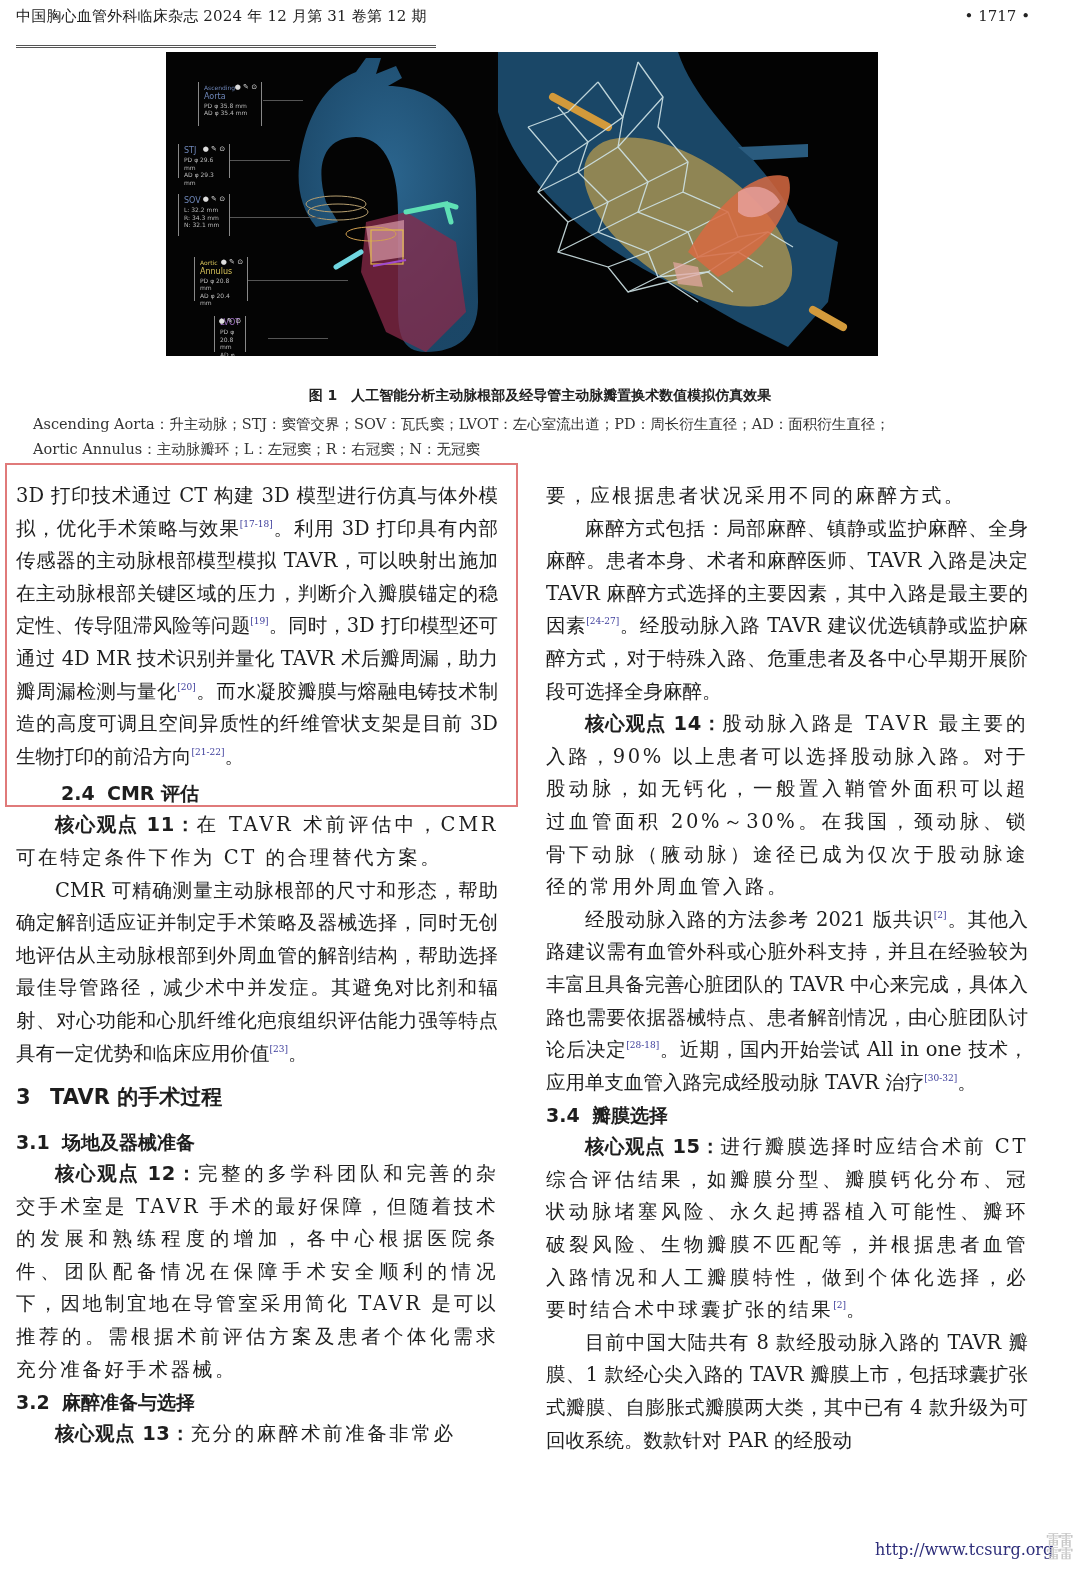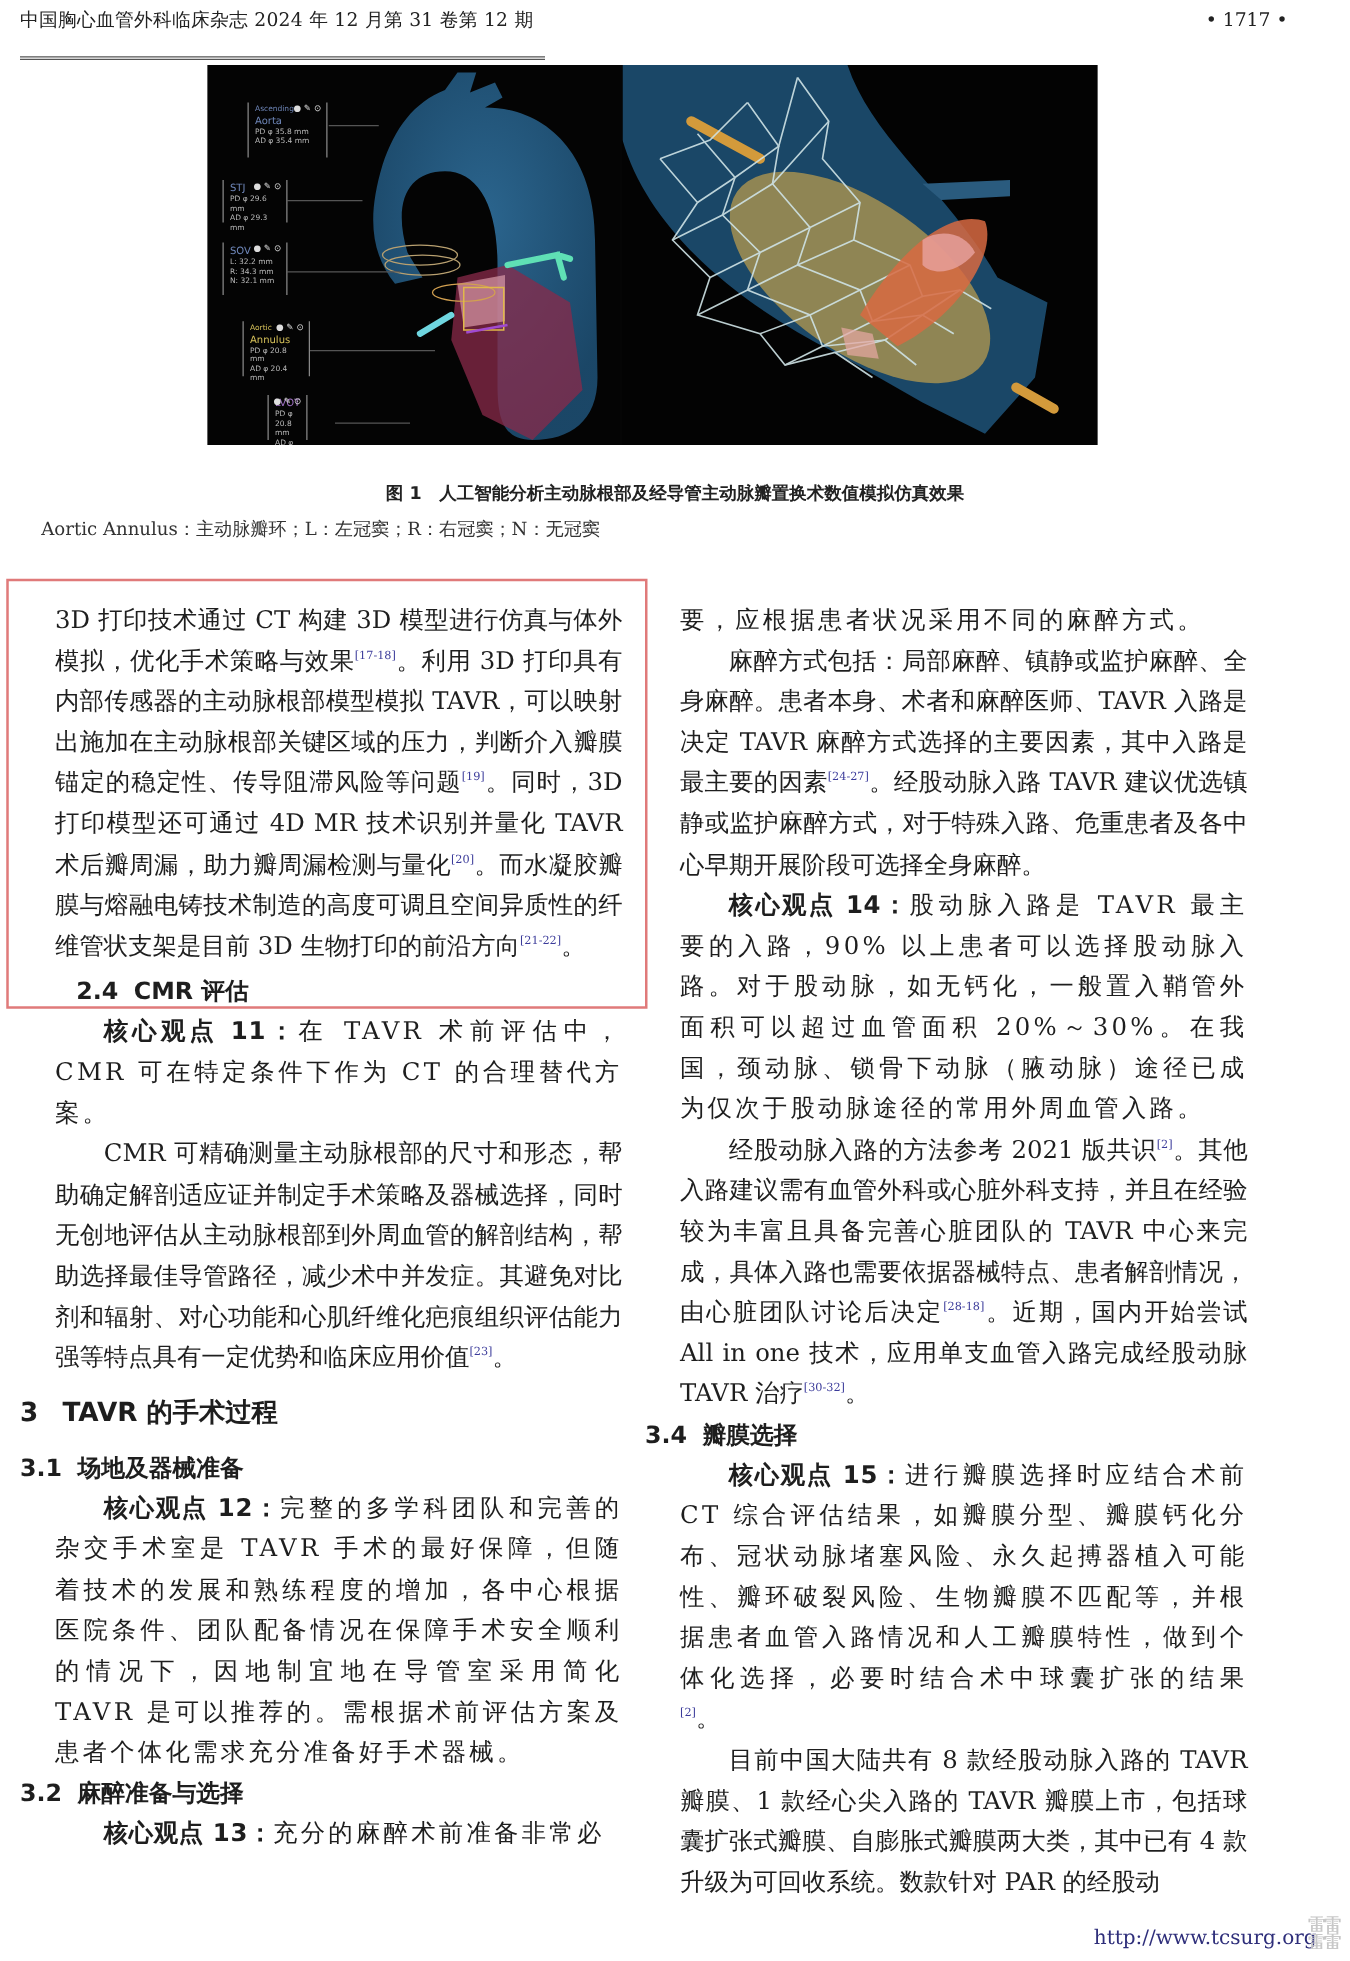--- a/index.html
+++ b/index.html
@@ -20,22 +20,22 @@
   .leader { position: absolute; height: 1px; background: #555; }
 
   .caption { position: absolute; left: 0; top: 384px; width: 1080px; text-align: center; font-family: "DejaVu Sans", sans-serif; font-weight: bold; font-size: 14px; line-height: 22px; color: #222; }
   .caption .fig-no { margin-right: 14px; }
   .legend { position: absolute; left: 33px; top: 412px; width: 1010px; font-size: 14.5px; line-height: 25px; color: #333; }
 
   .highlight-box { position: absolute; left: 5px; top: 463px; width: 513px; height: 344px; border: 2px solid #e07a7a; }
 
   .col { position: absolute; font-size: 19.5px; line-height: 32.6px; color: #1e1e1e; text-align: justify; }
   .col-left { left: 16px; width: 482px; }
-  .col-right { left: 516px; width: 482px; }
-  .para { text-indent: 2em; margin-left: 28px; }
+  .col-right { left: 546px; width: 482px; }
+  .para { text-indent: 2em; }
   .para.noindent { text-indent: 0; }
   .h2 { font-family: "DejaVu Sans", sans-serif; font-weight: bold; font-size: 19px; line-height: 32px; }
   .h2 .num { display: inline-block; width: 46px; }
   .h1 { font-family: "DejaVu Sans", sans-serif; font-weight: bold; font-size: 21px; line-height: 34px; margin: 10px 0 12px 0; }
   .h1 .num { display: inline-block; width: 34px; }
   .keypoint { letter-spacing: 2.6px; text-indent: 2em; }
   .keypoint b { font-family: "DejaVu Sans", sans-serif; font-weight: bold; letter-spacing: 0.5px; }
   sup.ref { font-size: 9px; color: #3b3b9a; vertical-align: 8px; line-height: 0; letter-spacing: 0; }
 
   .footer-url { position: absolute; left: 875px; top: 1540px; font-size: 16px; color: #2e2e7a; }
@@ -127,20 +127,21 @@
       <path d="M240,140 C255,130 275,135 282,150 C270,165 250,170 240,160 Z" fill="#e9a3a0" opacity="0.8"></path>
       <path d="M175,210 L200,215 L205,235 L180,232 Z" fill="#e7a8a4" opacity="0.7"></path>
     </svg>
   </div>
 </div>
 
 <div class="caption">
   <span class="fig-no">图 1</span><span>人工智能分析主动脉根部及经导管主动脉瓣置换术数值模拟仿真效果</span>
 </div>
 <div class="legend">
+  <div>Ascending Aorta：升主动脉；STJ：窦管交界；SOV：瓦氏窦；LVOT：左心室流出道；PD：周长衍生直径；AD：面积衍生直径；</div>
   <div>Aortic Annulus：主动脉瓣环；L：左冠窦；R：右冠窦；N：无冠窦</div>
 </div>
 
 <div class="highlight-box"></div>
 
 <div class="col col-left" style="top:480px;">
   <p class="para noindent"><span>3D 打印技术通过 CT 构建 3D 模型进行仿真与体外模拟，优化手术策略与效果</span><sup class="ref">[17-18]</sup><span>。利用 3D 打印具有内部传感器的主动脉根部模型模拟 TAVR，可以映射出施加在主动脉根部关键区域的压力，判断介入瓣膜锚定的稳定性、传导阻滞风险等问题</span><sup class="ref">[19]</sup><span>。同时，3D 打印模型还可通过 4D MR 技术识别并量化 TAVR 术后瓣周漏，助力瓣周漏检测与量化</span><sup class="ref">[20]</sup><span>。而水凝胶瓣膜与熔融电铸技术制造的高度可调且空间异质性的纤维管状支架是目前 3D 生物打印的前沿方向</span><sup class="ref">[21-22]</sup><span>。</span></p>
 
   <div class="h2" style="margin-top:4px;margin-left:45px;"><span class="num">2.4</span><span>CMR 评估</span></div>
   <p class="para keypoint"><b>核心观点 11：</b><span>在 TAVR 术前评估中，CMR 可在特定条件下作为 CT 的合理替代方案。</span></p>

